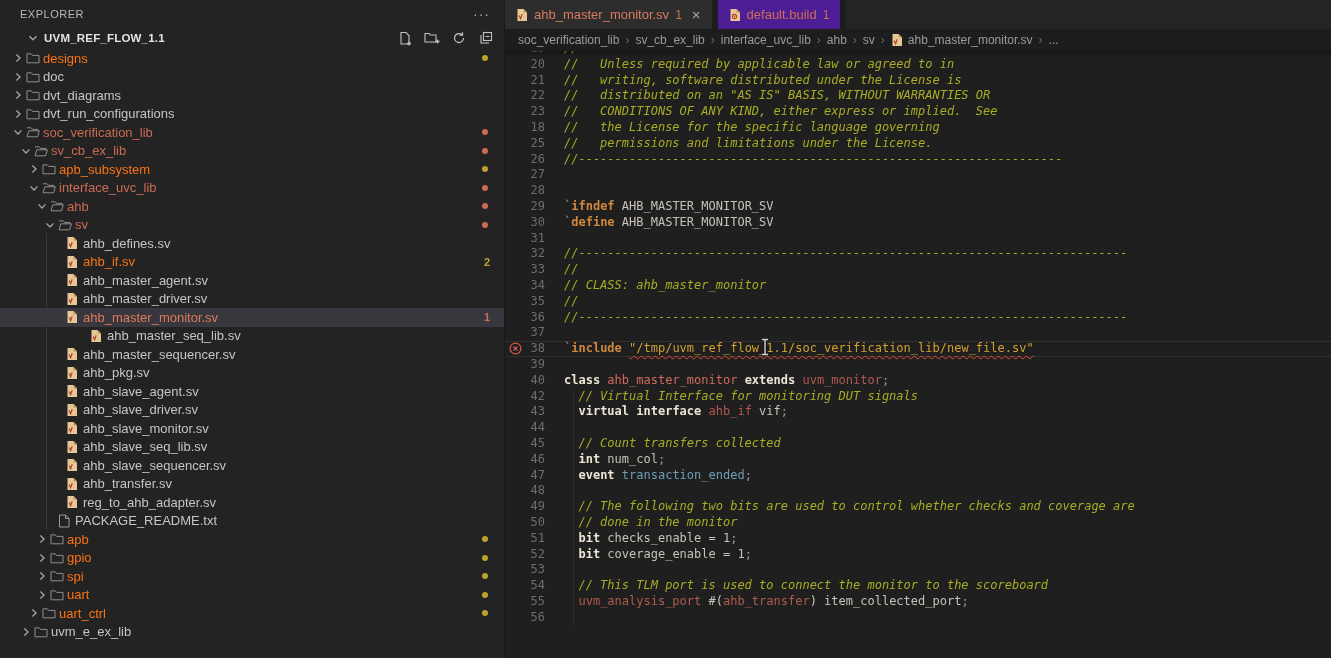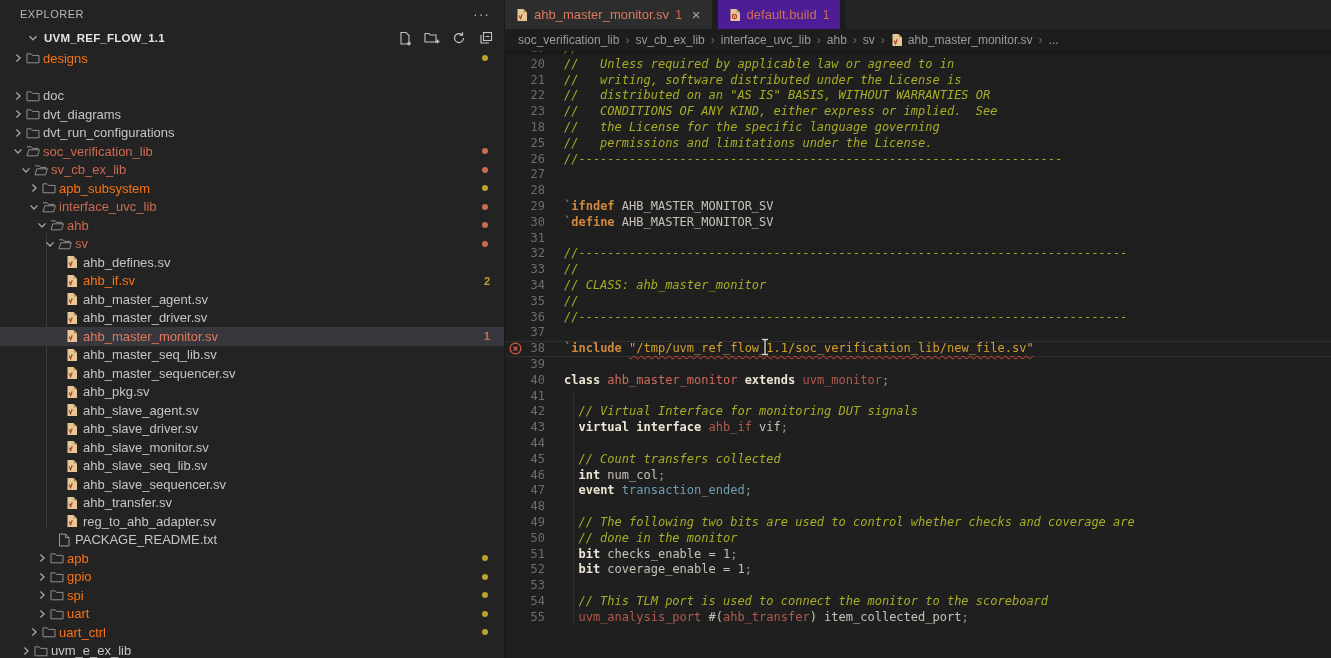--- a/index.html
+++ b/index.html
@@ -125,21 +125,21 @@
             </svg>
           </span>
           <span class="ficon">
             <svg width="14" height="12" viewBox="0 0 14 12">
               <path d="M1 1.8h4.2l1.3 1.6H13v7.4H1z" fill="none" stroke="#8f8f8f" stroke-width="1"></path>
             </svg>
           </span>
           <span class="lbl c-warn">designs</span>
           <span class="dot warn"></span>
         </div>
-        <div class="tree-row" style="padding-left: 10px; margin-top: 19px;">
+        <div class="tree-row" style="padding-left: 10px;">
           <span class="chev">
             <svg width="10" height="10" viewBox="0 0 10 10">
               <path d="M3.4 1.5l3.6 3.5-3.6 3.5" fill="none" stroke="#a8a8a8" stroke-width="1.3"></path>
             </svg>
           </span>
           <span class="ficon">
             <svg width="14" height="12" viewBox="0 0 14 12">
               <path d="M1 1.8h4.2l1.3 1.6H13v7.4H1z" fill="none" stroke="#8f8f8f" stroke-width="1"></path>
             </svg>
           </span>
@@ -310,21 +310,21 @@
           <span class="ficon">
             <svg width="12" height="14" viewBox="0 0 12 14">
               <path d="M1.5 1h6l3.5 3.5V13h-9.5z" fill="#e7c795"></path>
               <path d="M7.5 1l3.5 3.5H7.5z" fill="#c29a5f"></path>
               <path d="M3.2 7.6l1.4 3 1.6-4.4" fill="none" stroke="#b23f2c" stroke-width="1.2"></path>
             </svg>
           </span>
           <span class="lbl c-err">ahb_master_monitor.sv</span>
           <span class="badge err">1</span>
         </div>
-        <div class="tree-row" style="padding-left: 50px;">
+        <div class="tree-row" style="padding-left: 74px;">
           <span class="spacer"></span>
           <span class="ficon">
             <svg width="12" height="14" viewBox="0 0 12 14">
               <path d="M1.5 1h6l3.5 3.5V13h-9.5z" fill="#e7c795"></path>
               <path d="M7.5 1l3.5 3.5H7.5z" fill="#c29a5f"></path>
               <path d="M3.2 7.6l1.4 3 1.6-4.4" fill="none" stroke="#b23f2c" stroke-width="1.2"></path>
             </svg>
           </span>
           <span class="lbl c-def">ahb_master_seq_lib.sv</span>
         </div>
@@ -608,35 +608,35 @@
           <div class="code-line"><span class="ln">34</span><span class="seg-c">// CLASS: ahb_master_monitor</span></div>
           <div class="code-line"><span class="ln">35</span><span class="seg-c">//</span></div>
           <div class="code-line"><span class="ln">36</span><span class="seg-c">//----------------------------------------------------------------------------</span></div>
           <div class="code-line"><span class="ln">37</span></div>
           <div class="code-line current"><span class="gutter-err"><svg width="13" height="13" viewBox="0 0 13 13">
                 <circle cx="6.5" cy="6.5" r="5.4" fill="none" stroke="#d4594a" stroke-width="1.2"></circle>
                 <path d="M4.5 4.5l4 4M8.5 4.5l-4 4" stroke="#d4594a" stroke-width="1.2"></path>
               </svg></span><span class="ln">38</span><span class="seg-o">`</span><span class="seg-d">include</span><span class="seg-p"> </span><span class="seg-s">"/tmp/uvm_ref_flow_1.1/soc_verification_lib/new_file.sv"</span></div>
           <div class="code-line"><span class="ln">39</span></div>
           <div class="code-line"><span class="ln">40</span><span class="seg-k">class</span><span class="seg-p"> </span><span class="seg-t">ahb_master_monitor</span><span class="seg-p"> </span><span class="seg-k">extends</span><span class="seg-p"> </span><span class="seg-t2">uvm_monitor</span><span class="seg-o">;</span></div>
-          <div class="code-line"><span class="ln">41</span></div>
           <div class="code-line"><span class="ln">42</span><span class="seg-c">  // Virtual Interface for monitoring DUT signals</span></div>
           <div class="code-line"><span class="ln">43</span><span class="seg-p">  </span><span class="seg-k">virtual</span><span class="seg-p"> </span><span class="seg-k">interface</span><span class="seg-p"> </span><span class="seg-t2">ahb_if</span><span class="seg-p"> vif</span><span class="seg-o">;</span></div>
           <div class="code-line"><span class="ln">44</span></div>
           <div class="code-line"><span class="ln">45</span><span class="seg-c">  // Count transfers collected</span></div>
           <div class="code-line"><span class="ln">46</span><span class="seg-p">  </span><span class="seg-k">int</span><span class="seg-p"> num_col</span><span class="seg-o">;</span></div>
           <div class="code-line"><span class="ln">47</span><span class="seg-p">  </span><span class="seg-k">event</span><span class="seg-p"> </span><span class="seg-e">transaction_ended</span><span class="seg-o">;</span></div>
           <div class="code-line"><span class="ln">48</span></div>
           <div class="code-line"><span class="ln">49</span><span class="seg-c">  // The following two bits are used to control whether checks and coverage are</span></div>
           <div class="code-line"><span class="ln">50</span><span class="seg-c">  // done in the monitor</span></div>
           <div class="code-line"><span class="ln">51</span><span class="seg-p">  </span><span class="seg-k">bit</span><span class="seg-p"> checks_enable = 1</span><span class="seg-o">;</span></div>
           <div class="code-line"><span class="ln">52</span><span class="seg-p">  </span><span class="seg-k">bit</span><span class="seg-p"> coverage_enable = 1</span><span class="seg-o">;</span></div>
           <div class="code-line"><span class="ln">53</span></div>
           <div class="code-line"><span class="ln">54</span><span class="seg-c">  // This TLM port is used to connect the monitor to the scoreboard</span></div>
           <div class="code-line"><span class="ln">55</span><span class="seg-p">  </span><span class="seg-t2">uvm_analysis_port</span><span class="seg-p"> #(</span><span class="seg-t2">ahb_transfer</span><span class="seg-p">) item_collected_port</span><span class="seg-o">;</span></div>
+          <div class="code-line"><span class="ln">56</span></div>
         </div>
       <div class="ibeam">
         <svg width="10" height="18" viewBox="0 0 10 18">
             <path d="M2 1.5h6M2 16.5h6M5 1.5v15" fill="none" stroke="#111111" stroke-width="3"></path>
             <path d="M2 1.5h6M2 16.5h6M5 1.5v15" fill="none" stroke="#d6d6d6" stroke-width="1.4"></path>
           </svg>
       </div>
     </div>
   </div>
 

